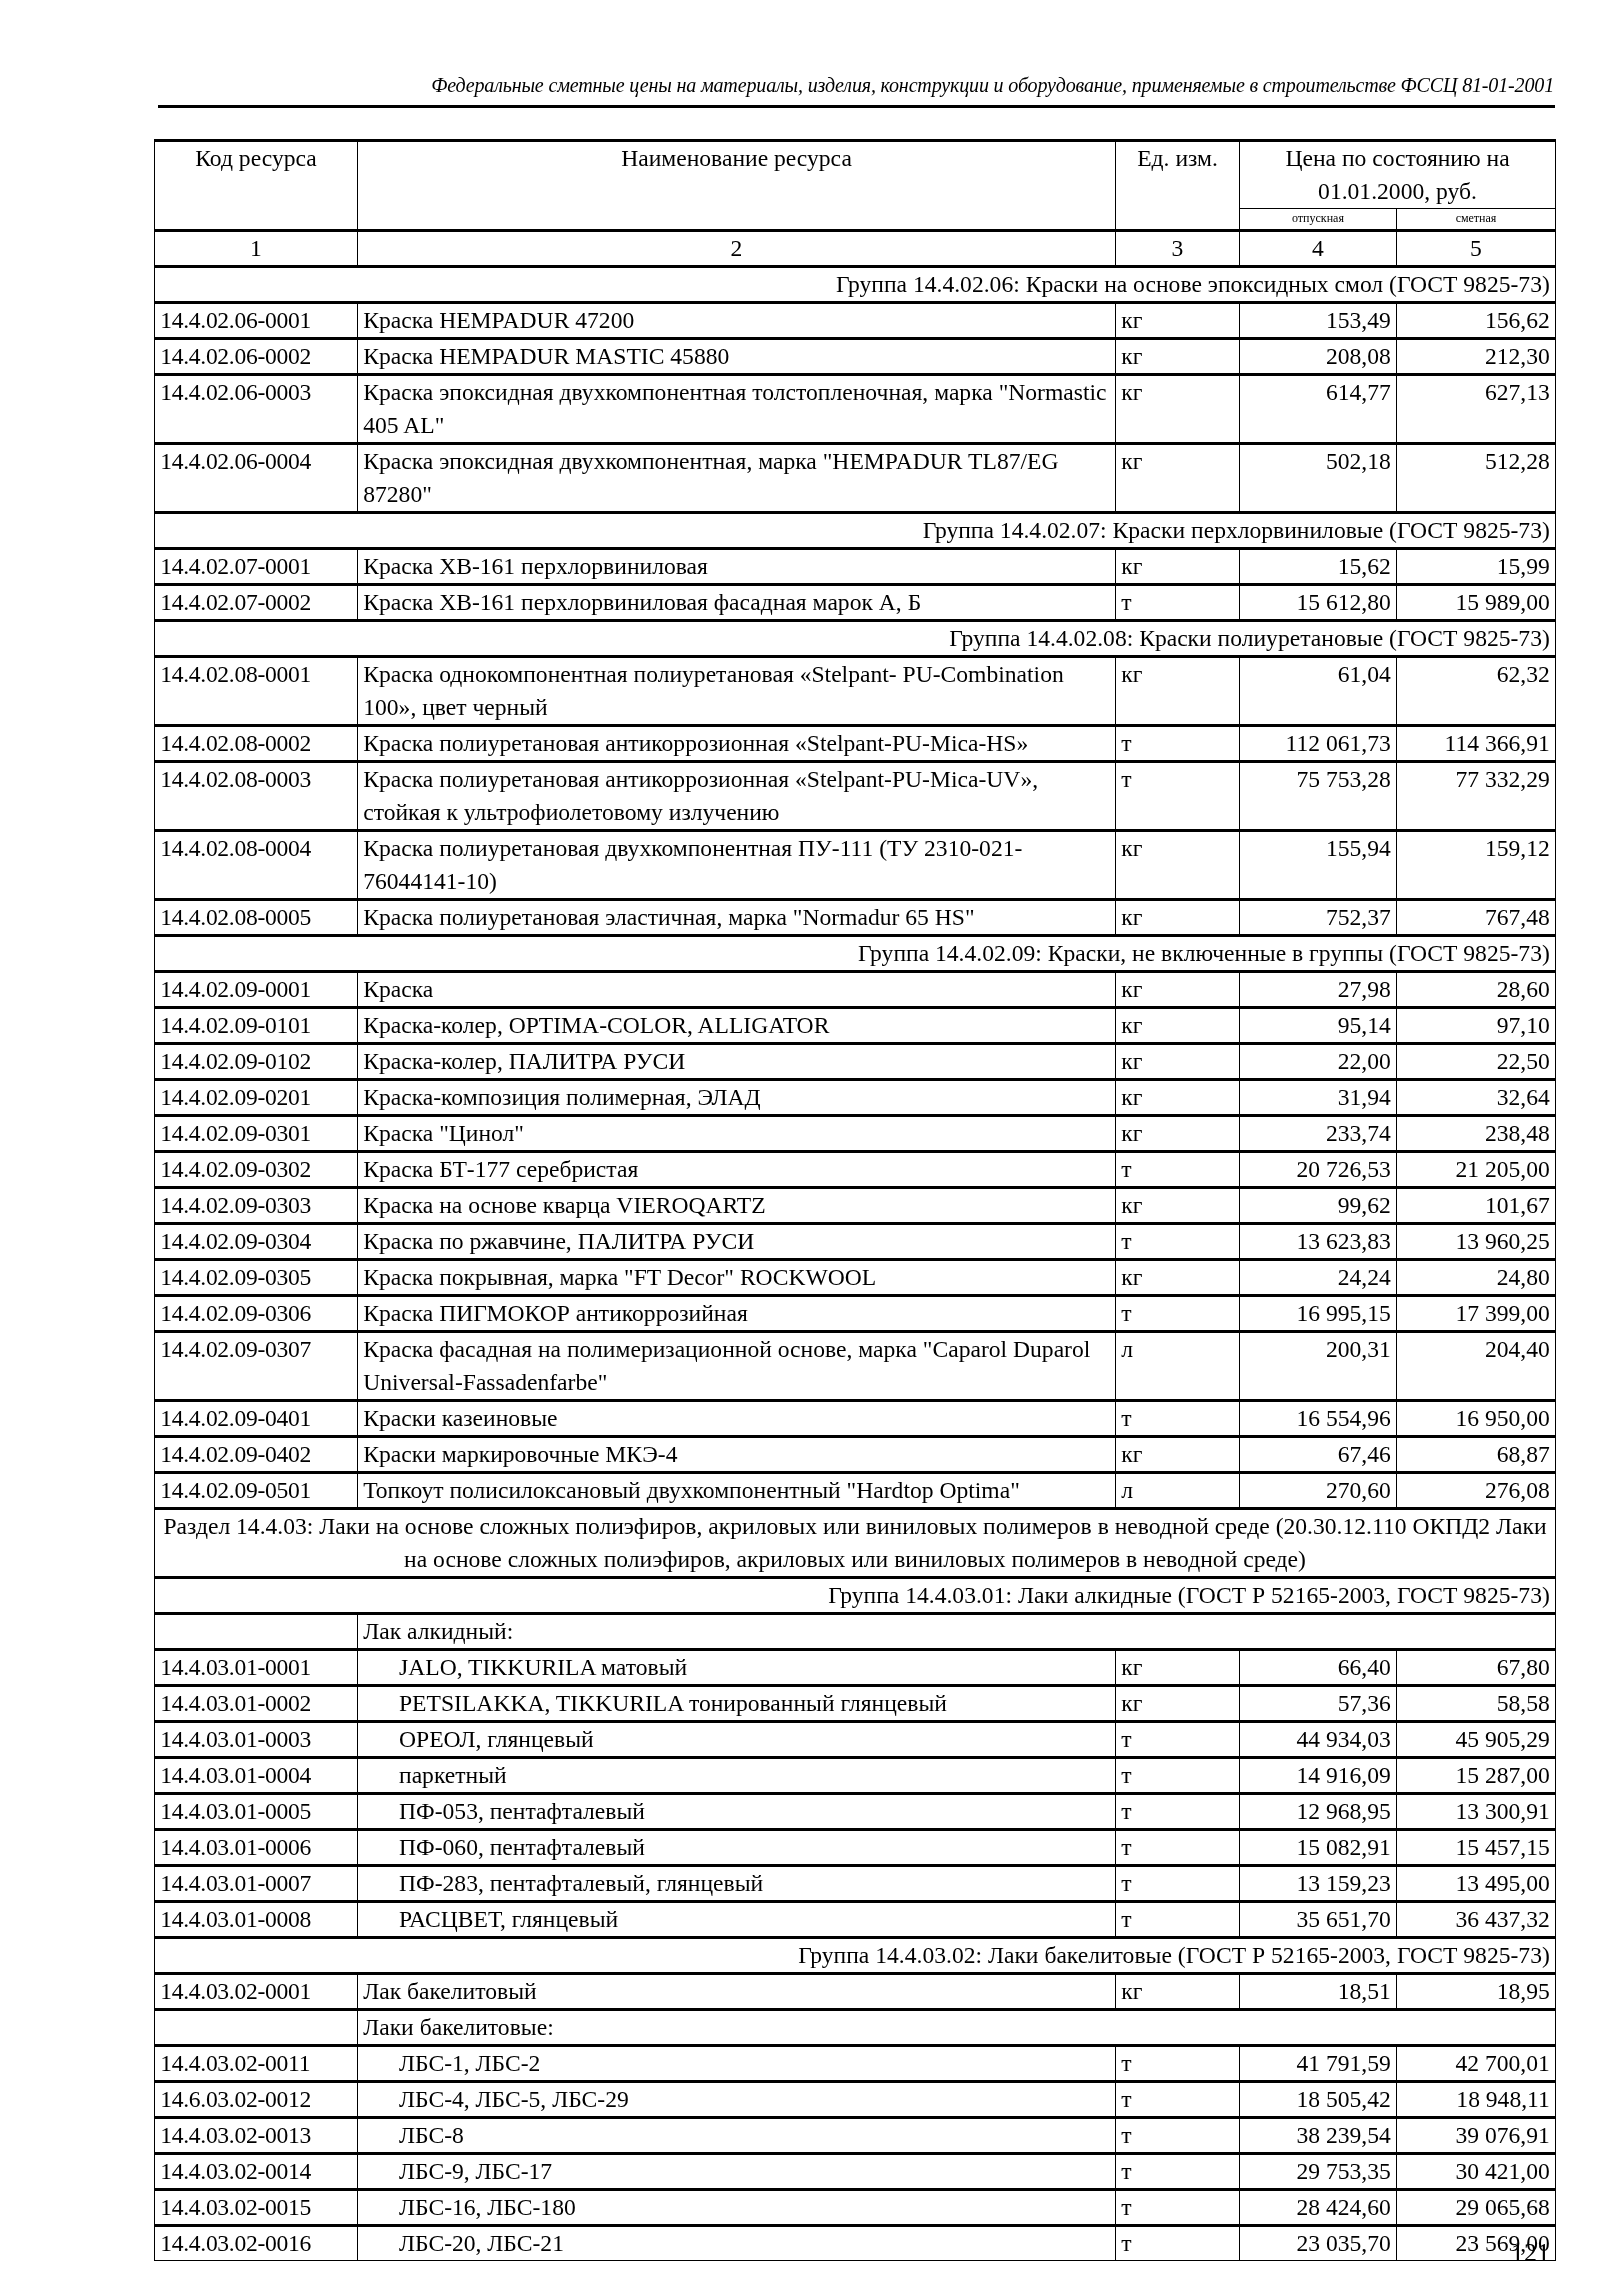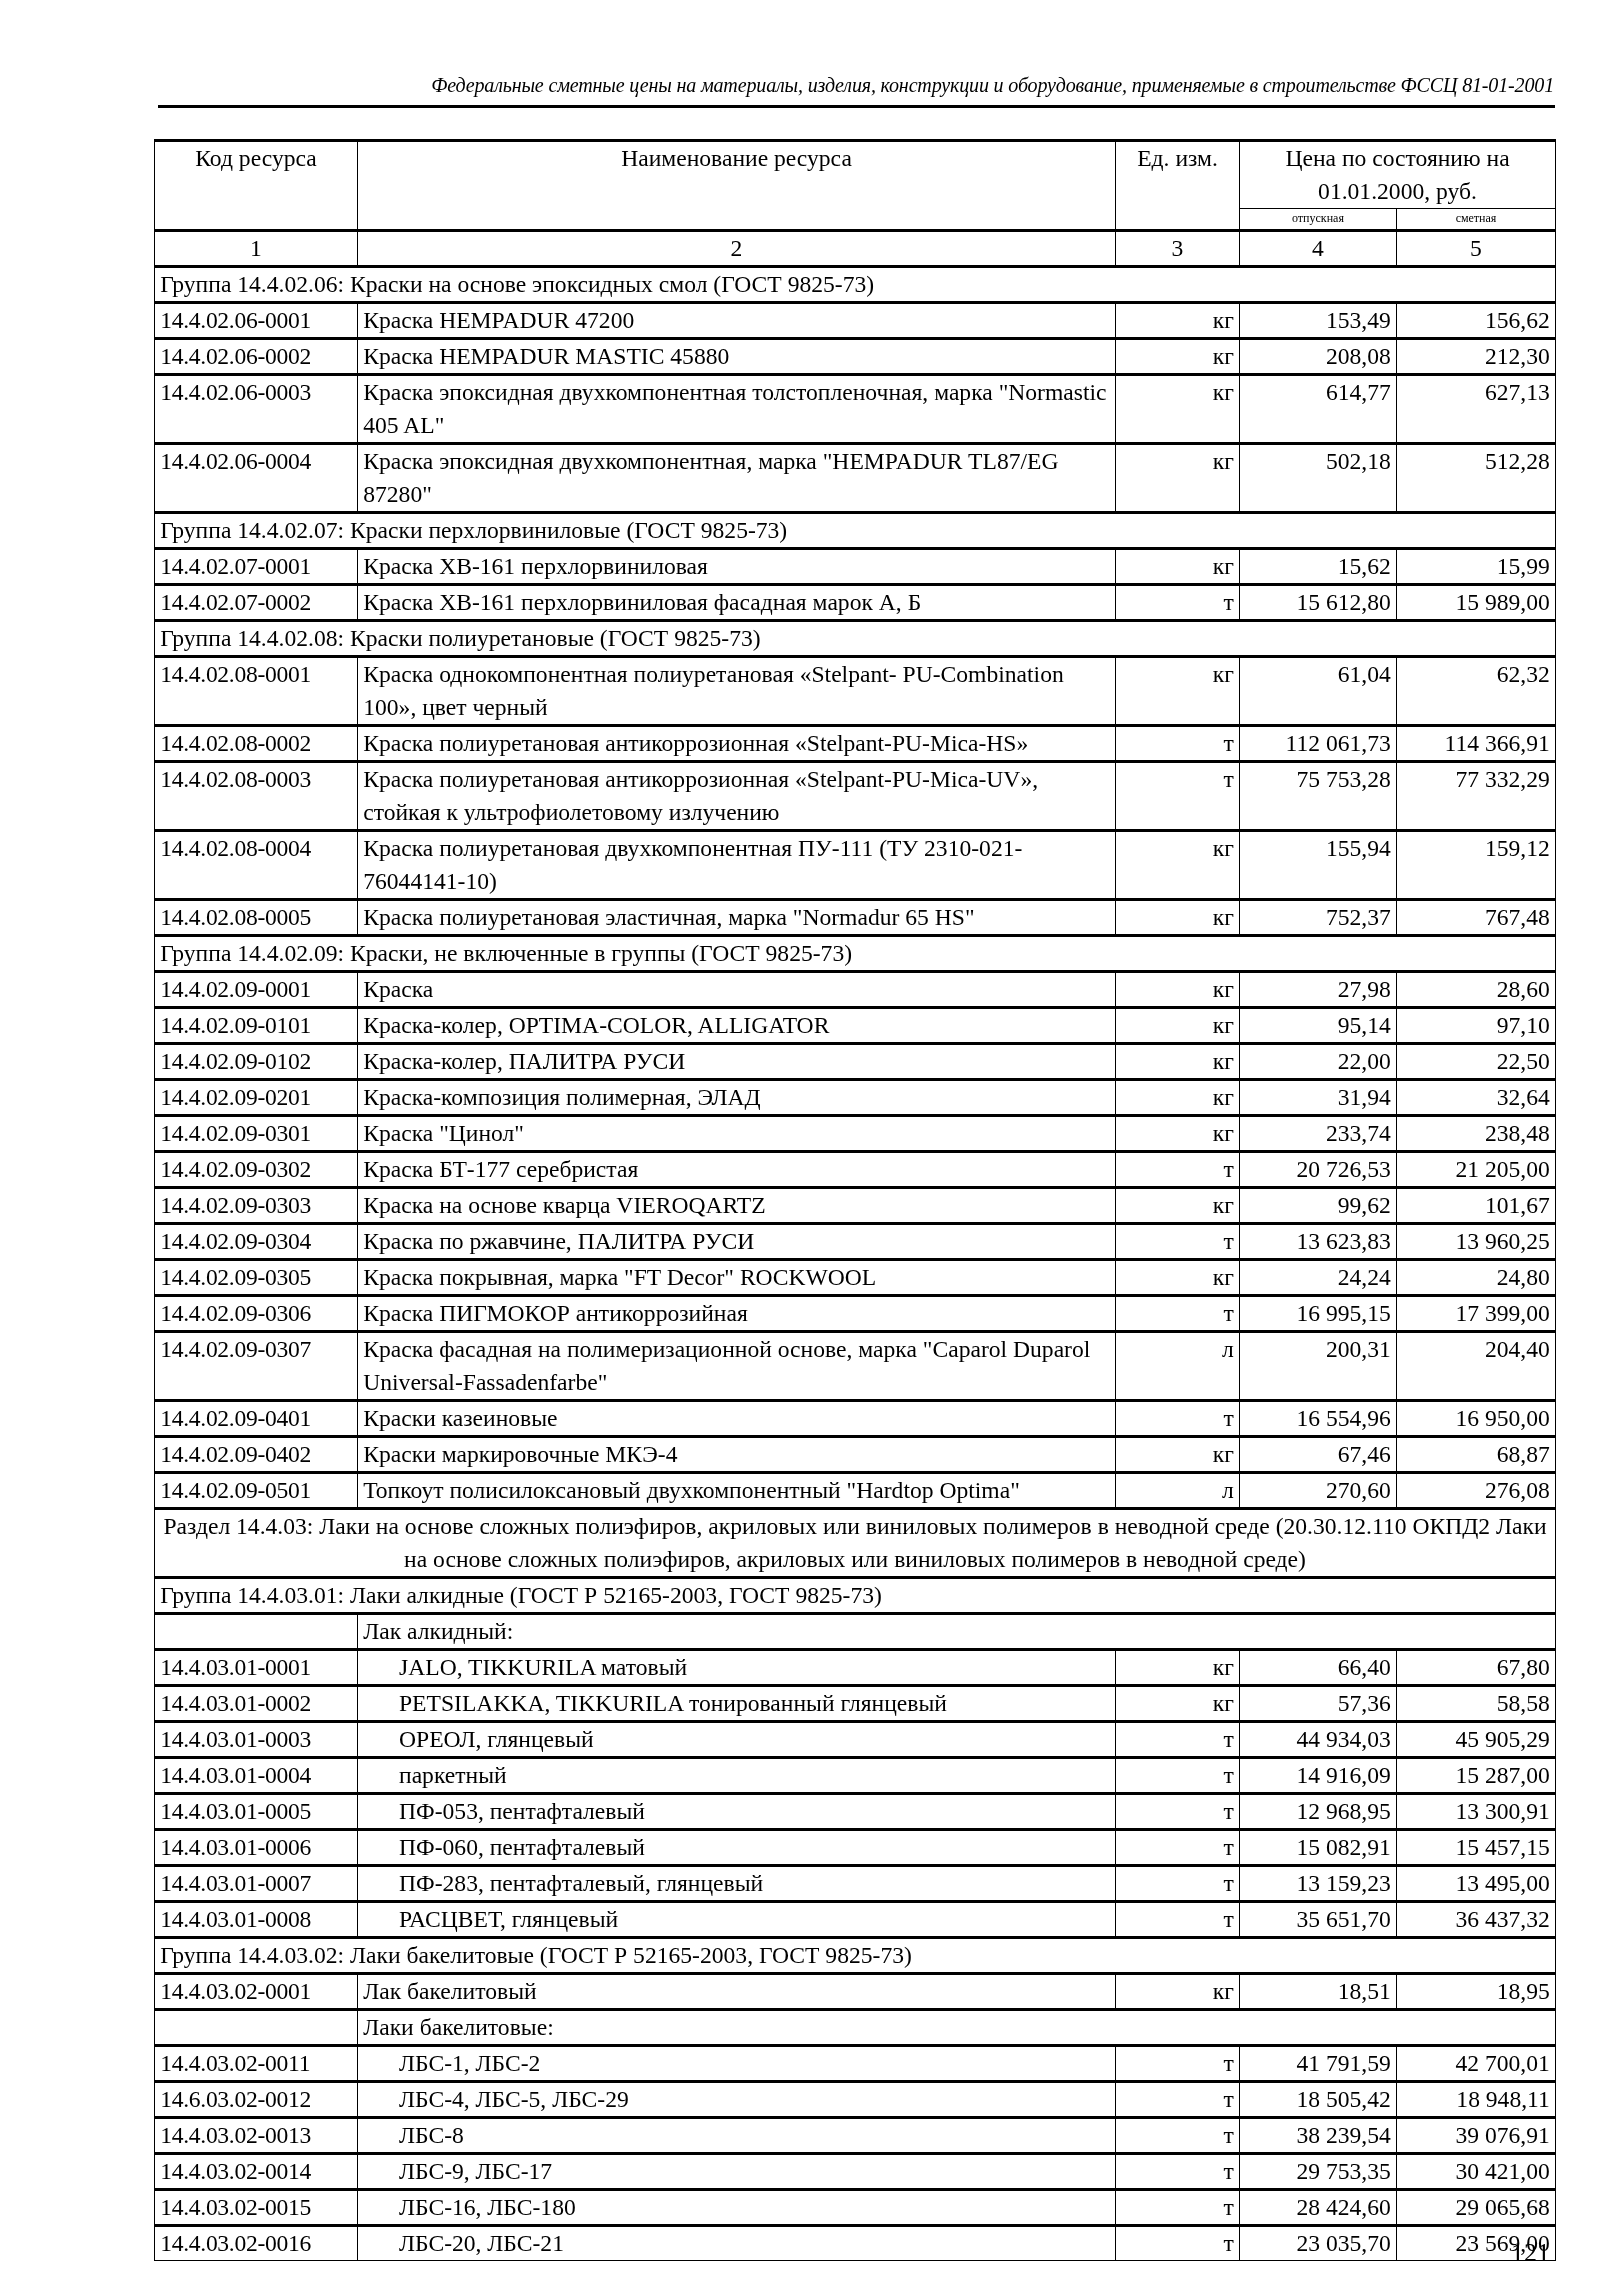--- a/index.html
+++ b/index.html
@@ -13,23 +13,23 @@
          border-collapse: collapse; table-layout: fixed; }
   table.price-table td, table.price-table th { border: 1.3px solid #000; padding: 0 5.2px;
          font-size: 23.6px; line-height: 33px; vertical-align: top; font-weight: normal; }
   table.price-table tr { border-top: 3.3px solid #000; }
   col.c1 { width: 203px; } col.c2 { width: 758px; } col.c3 { width: 124px; }
   col.c4 { width: 157px; } col.c5 { width: 159px; }
   th.hdr { font-size: 18.3px; line-height: 23.6px; vertical-align: middle; text-align: center; }
   th.hdr.small { font-size: 12px; line-height: 19.6px; }
   td.idx { font-size: 18.3px; line-height: 22px; text-align: center; }
   td.code { white-space: nowrap; letter-spacing: -0.3px; }
-  td.unit { text-align: right; }
+  td.unit { text-align: left; }
   td.num { text-align: right; white-space: nowrap; }
-  td.group { text-align: left; font-weight: bold; font-size: 26px; line-height: 33px; margin-top: 12px; }
+  td.group { text-align: right; font-weight: bold; font-size: 26px; line-height: 33px; margin-top: 12px; }
   td.section { text-align: center; font-weight: bold; font-size: 30px; line-height: 38px; padding: 1.3px 19.6px; }
   td.subhead { border-left: none; }
   tr.subhead-row td.blank { border-right: none; }
   .indent { padding-left: 41px !important; }
   .page-number { position: absolute; left: 1498px; top: 2238px; font-size: 26px; width: 52px; text-align: right; }
 </style>
 </head>
 <body>
 
 <div class="running-header">Федеральные сметные цены на материалы, изделия, конструкции и оборудование, применяемые в строительстве ФССЦ 81-01-2001</div>

